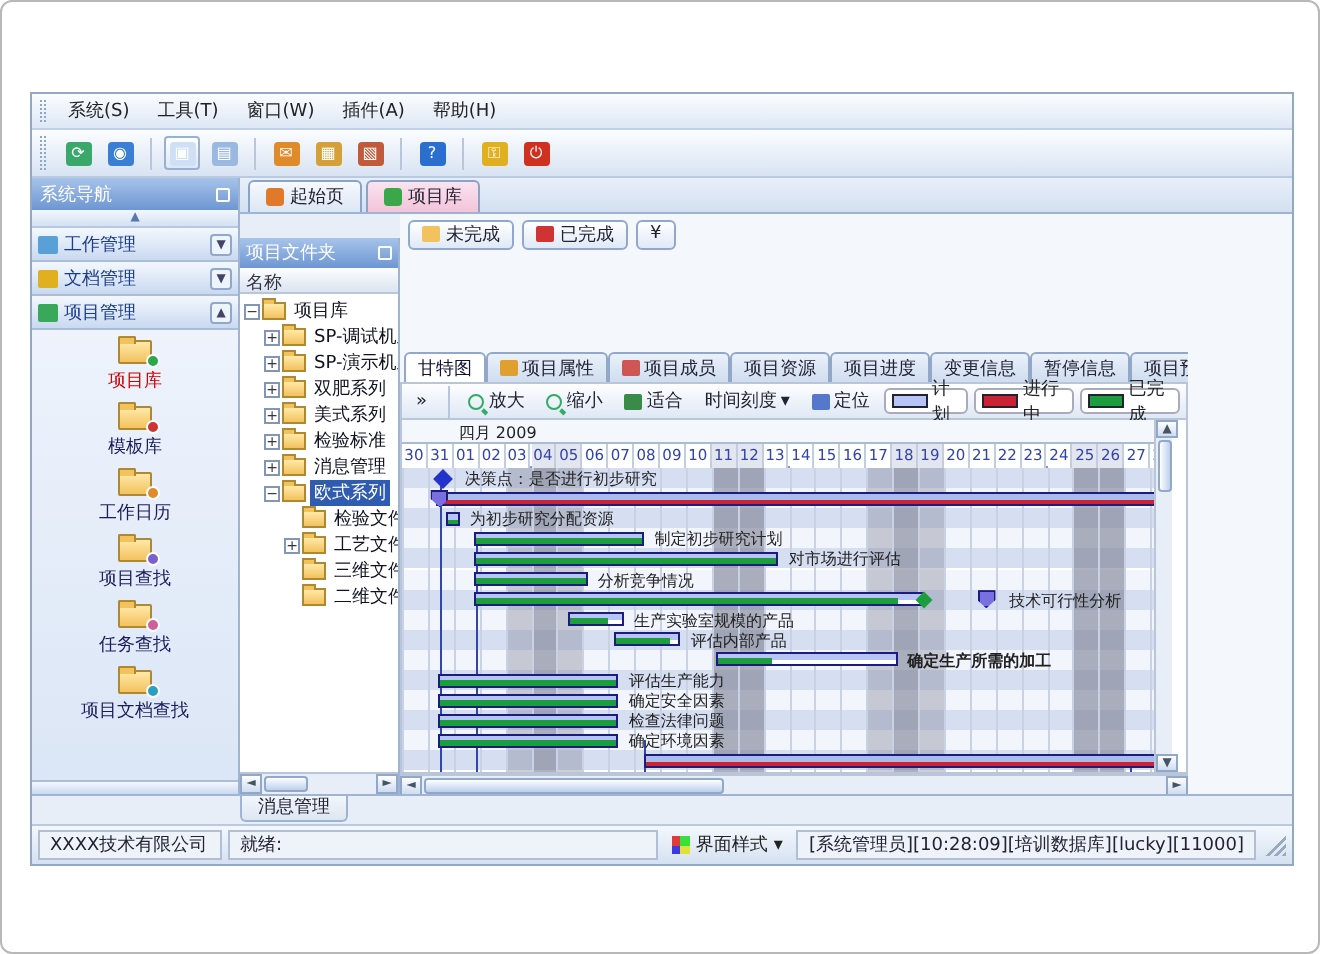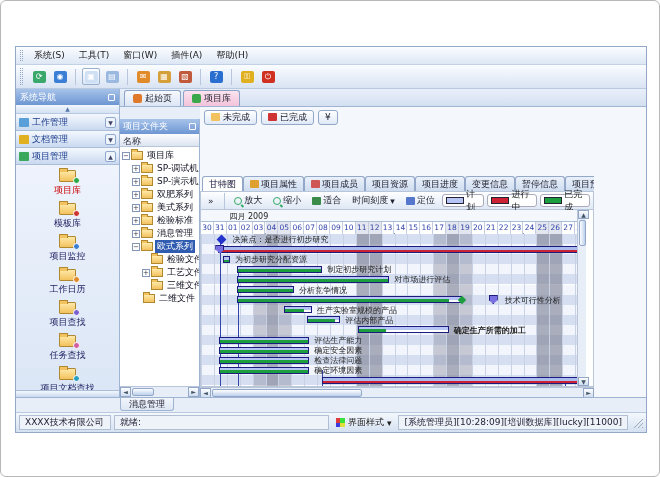--- a/index.html
+++ b/index.html
@@ -204,27 +204,20 @@
             <div class="nav-item">
               <div class="big-ic">
                 <div class="folder"></div>
                 <div class="badge" style="background: rgb(208, 51, 51);"></div>
               </div>
               <div class="lbl">模板库</div>
             </div>
             <div class="nav-item">
               <div class="big-ic">
                 <div class="folder"></div>
-                <div class="badge" style="background: rgb(58, 127, 213);"></div>
-              </div>
-              <div class="lbl">项目监控</div>
-            </div>
-            <div class="nav-item">
-              <div class="big-ic">
-                <div class="folder"></div>
                 <div class="badge" style="background: rgb(224, 138, 42);"></div>
               </div>
               <div class="lbl">工作日历</div>
             </div>
             <div class="nav-item">
               <div class="big-ic">
                 <div class="folder"></div>
                 <div class="badge" style="background: rgb(122, 95, 208);"></div>
               </div>
               <div class="lbl">项目查找</div>
@@ -316,21 +309,21 @@
                 <div class="trow" style="padding-left: 22px;">
                   <div class="ebox">+</div>
                   <div class="tfold"></div>
                   <div class="tlbl">工艺文件</div>
                 </div>
                 <div class="trow" style="padding-left: 22px;">
                   <div style="width: 9px; flex: 0 0 auto;"></div>
                   <div class="tfold"></div>
                   <div class="tlbl">三维文件</div>
                 </div>
-                <div class="trow" style="padding-left: 14px;">
+                <div class="trow" style="padding-left: 22px;">
                   <div style="width: 9px; flex: 0 0 auto;"></div>
                   <div class="tfold"></div>
                   <div class="tlbl">二维文件</div>
                 </div>
               </div>
             <div id="tree-hscroll">
               <span class="sbtn">◄</span>
               <span class="sthumb" style="width:22px;margin-left:1px;"></span>
               <span class="sbtn" style="margin-left:auto;">►</span>
             </div>

